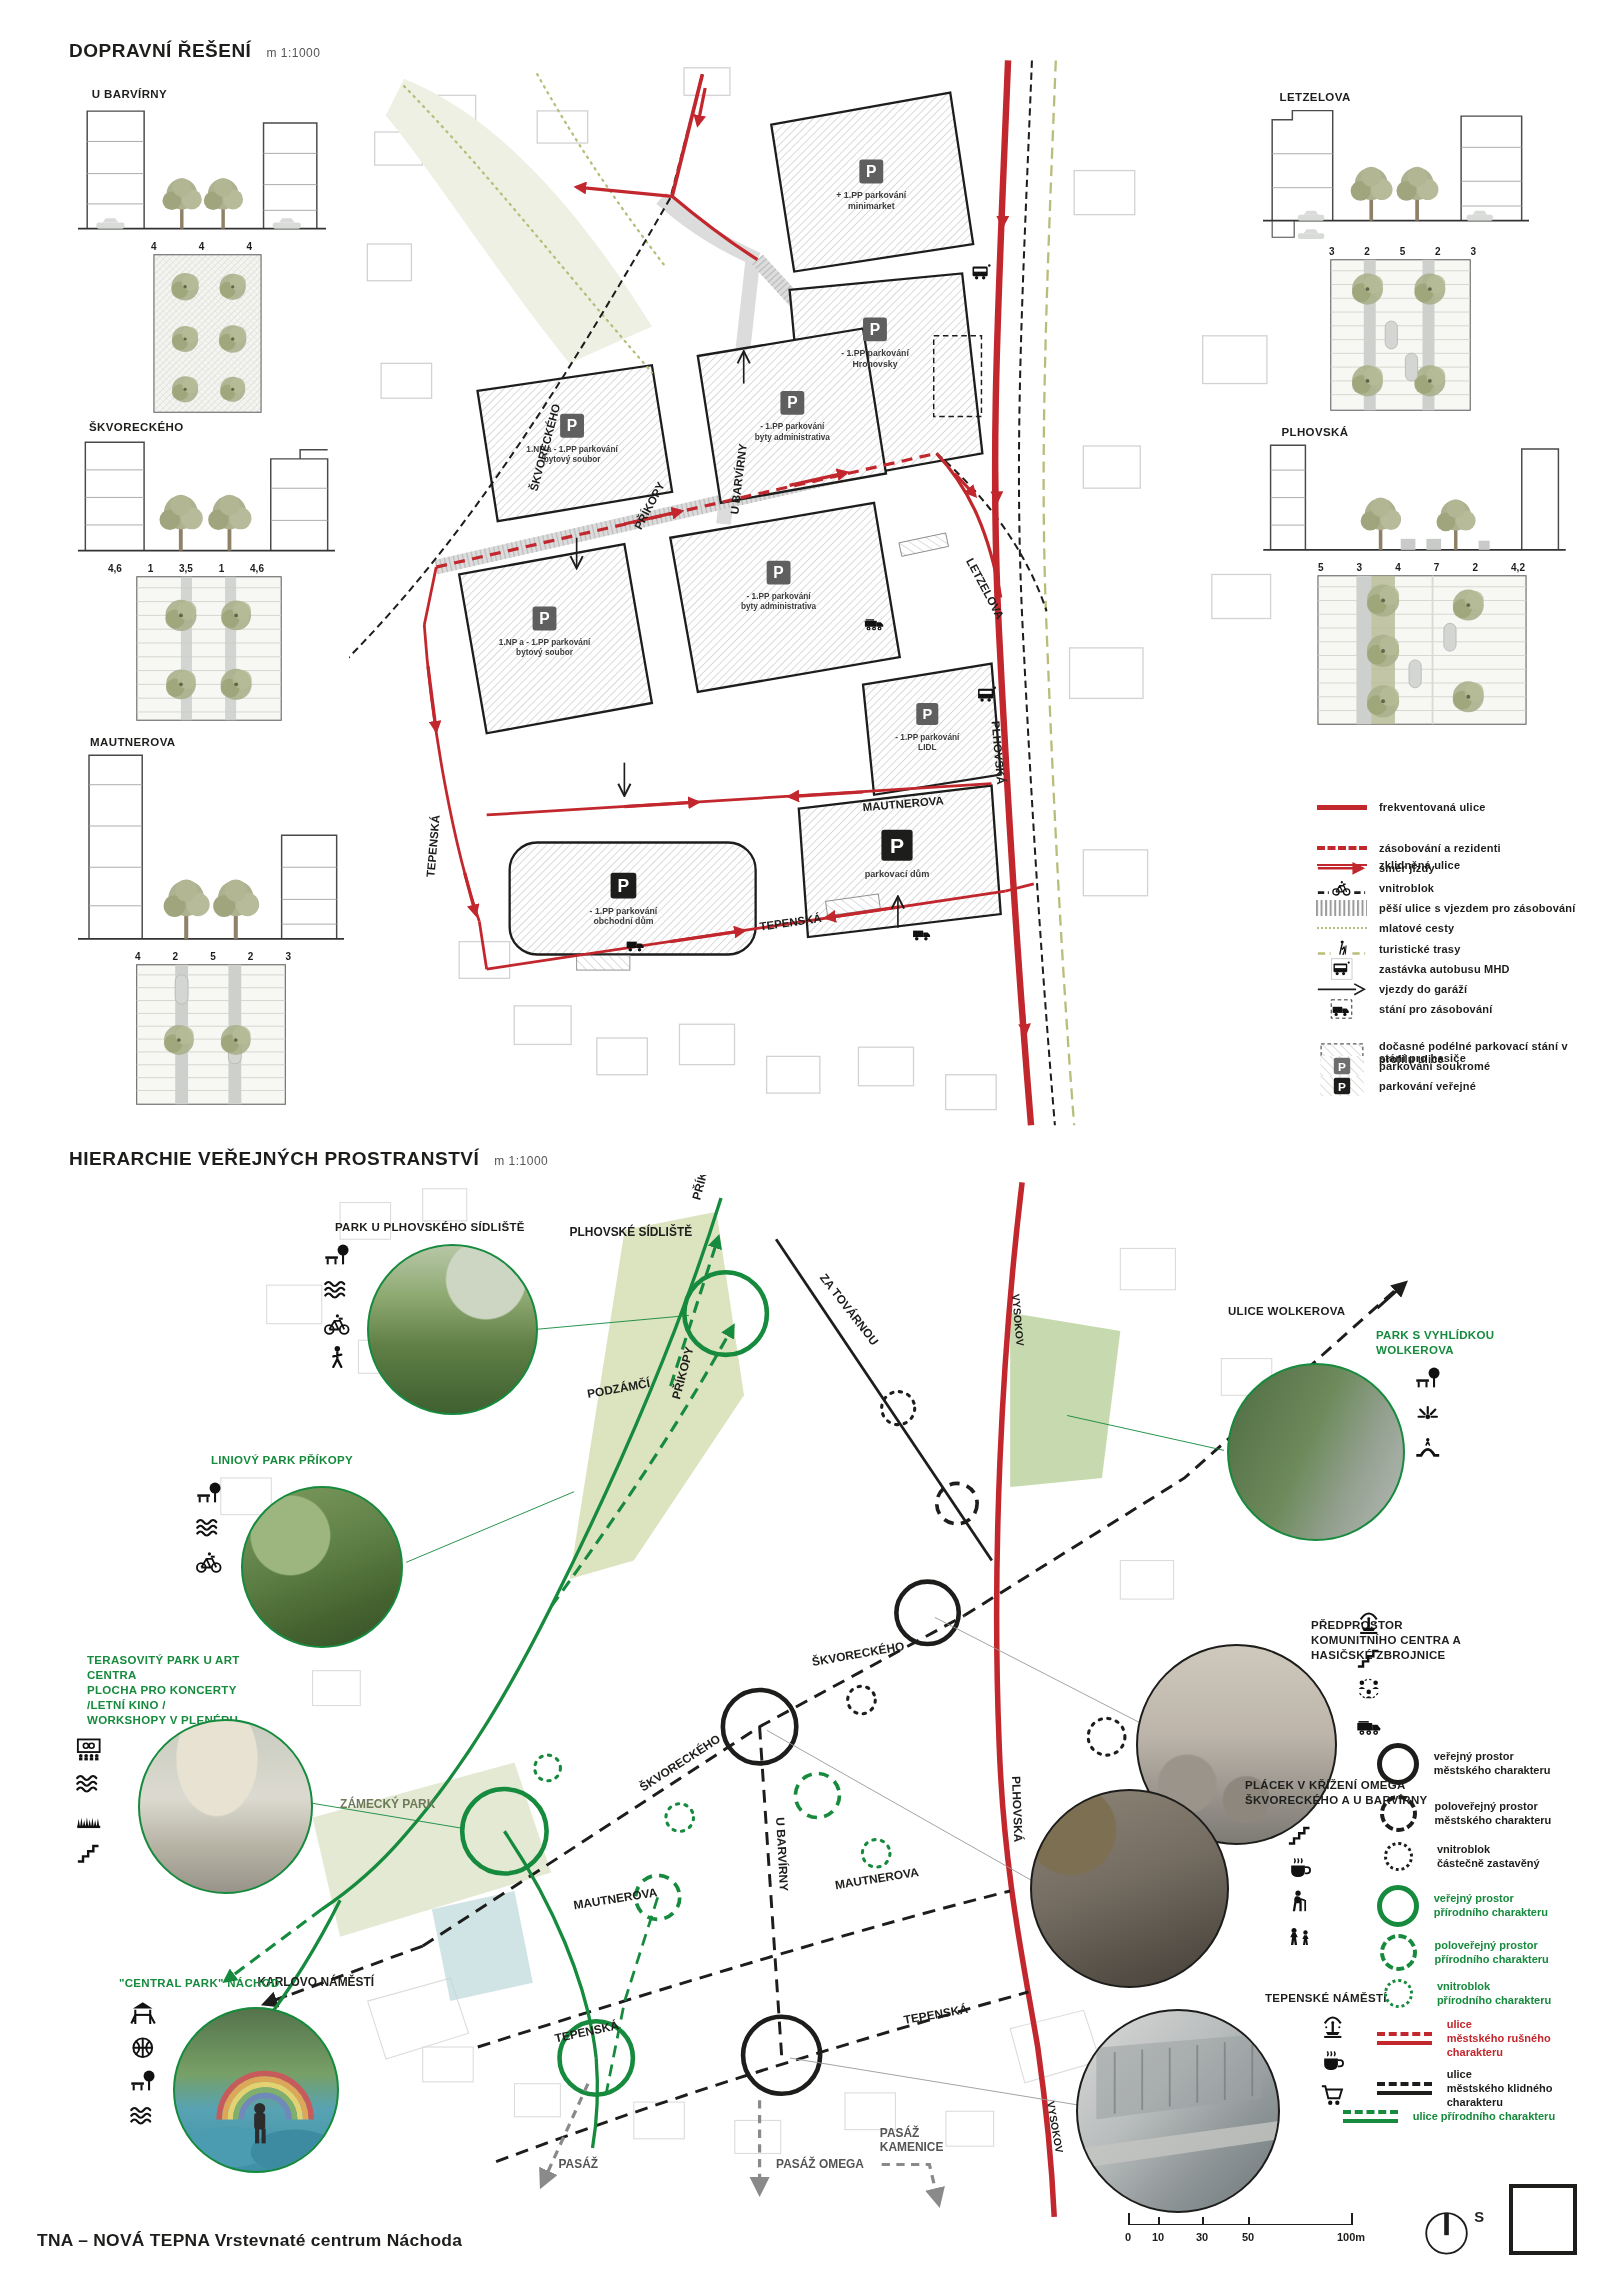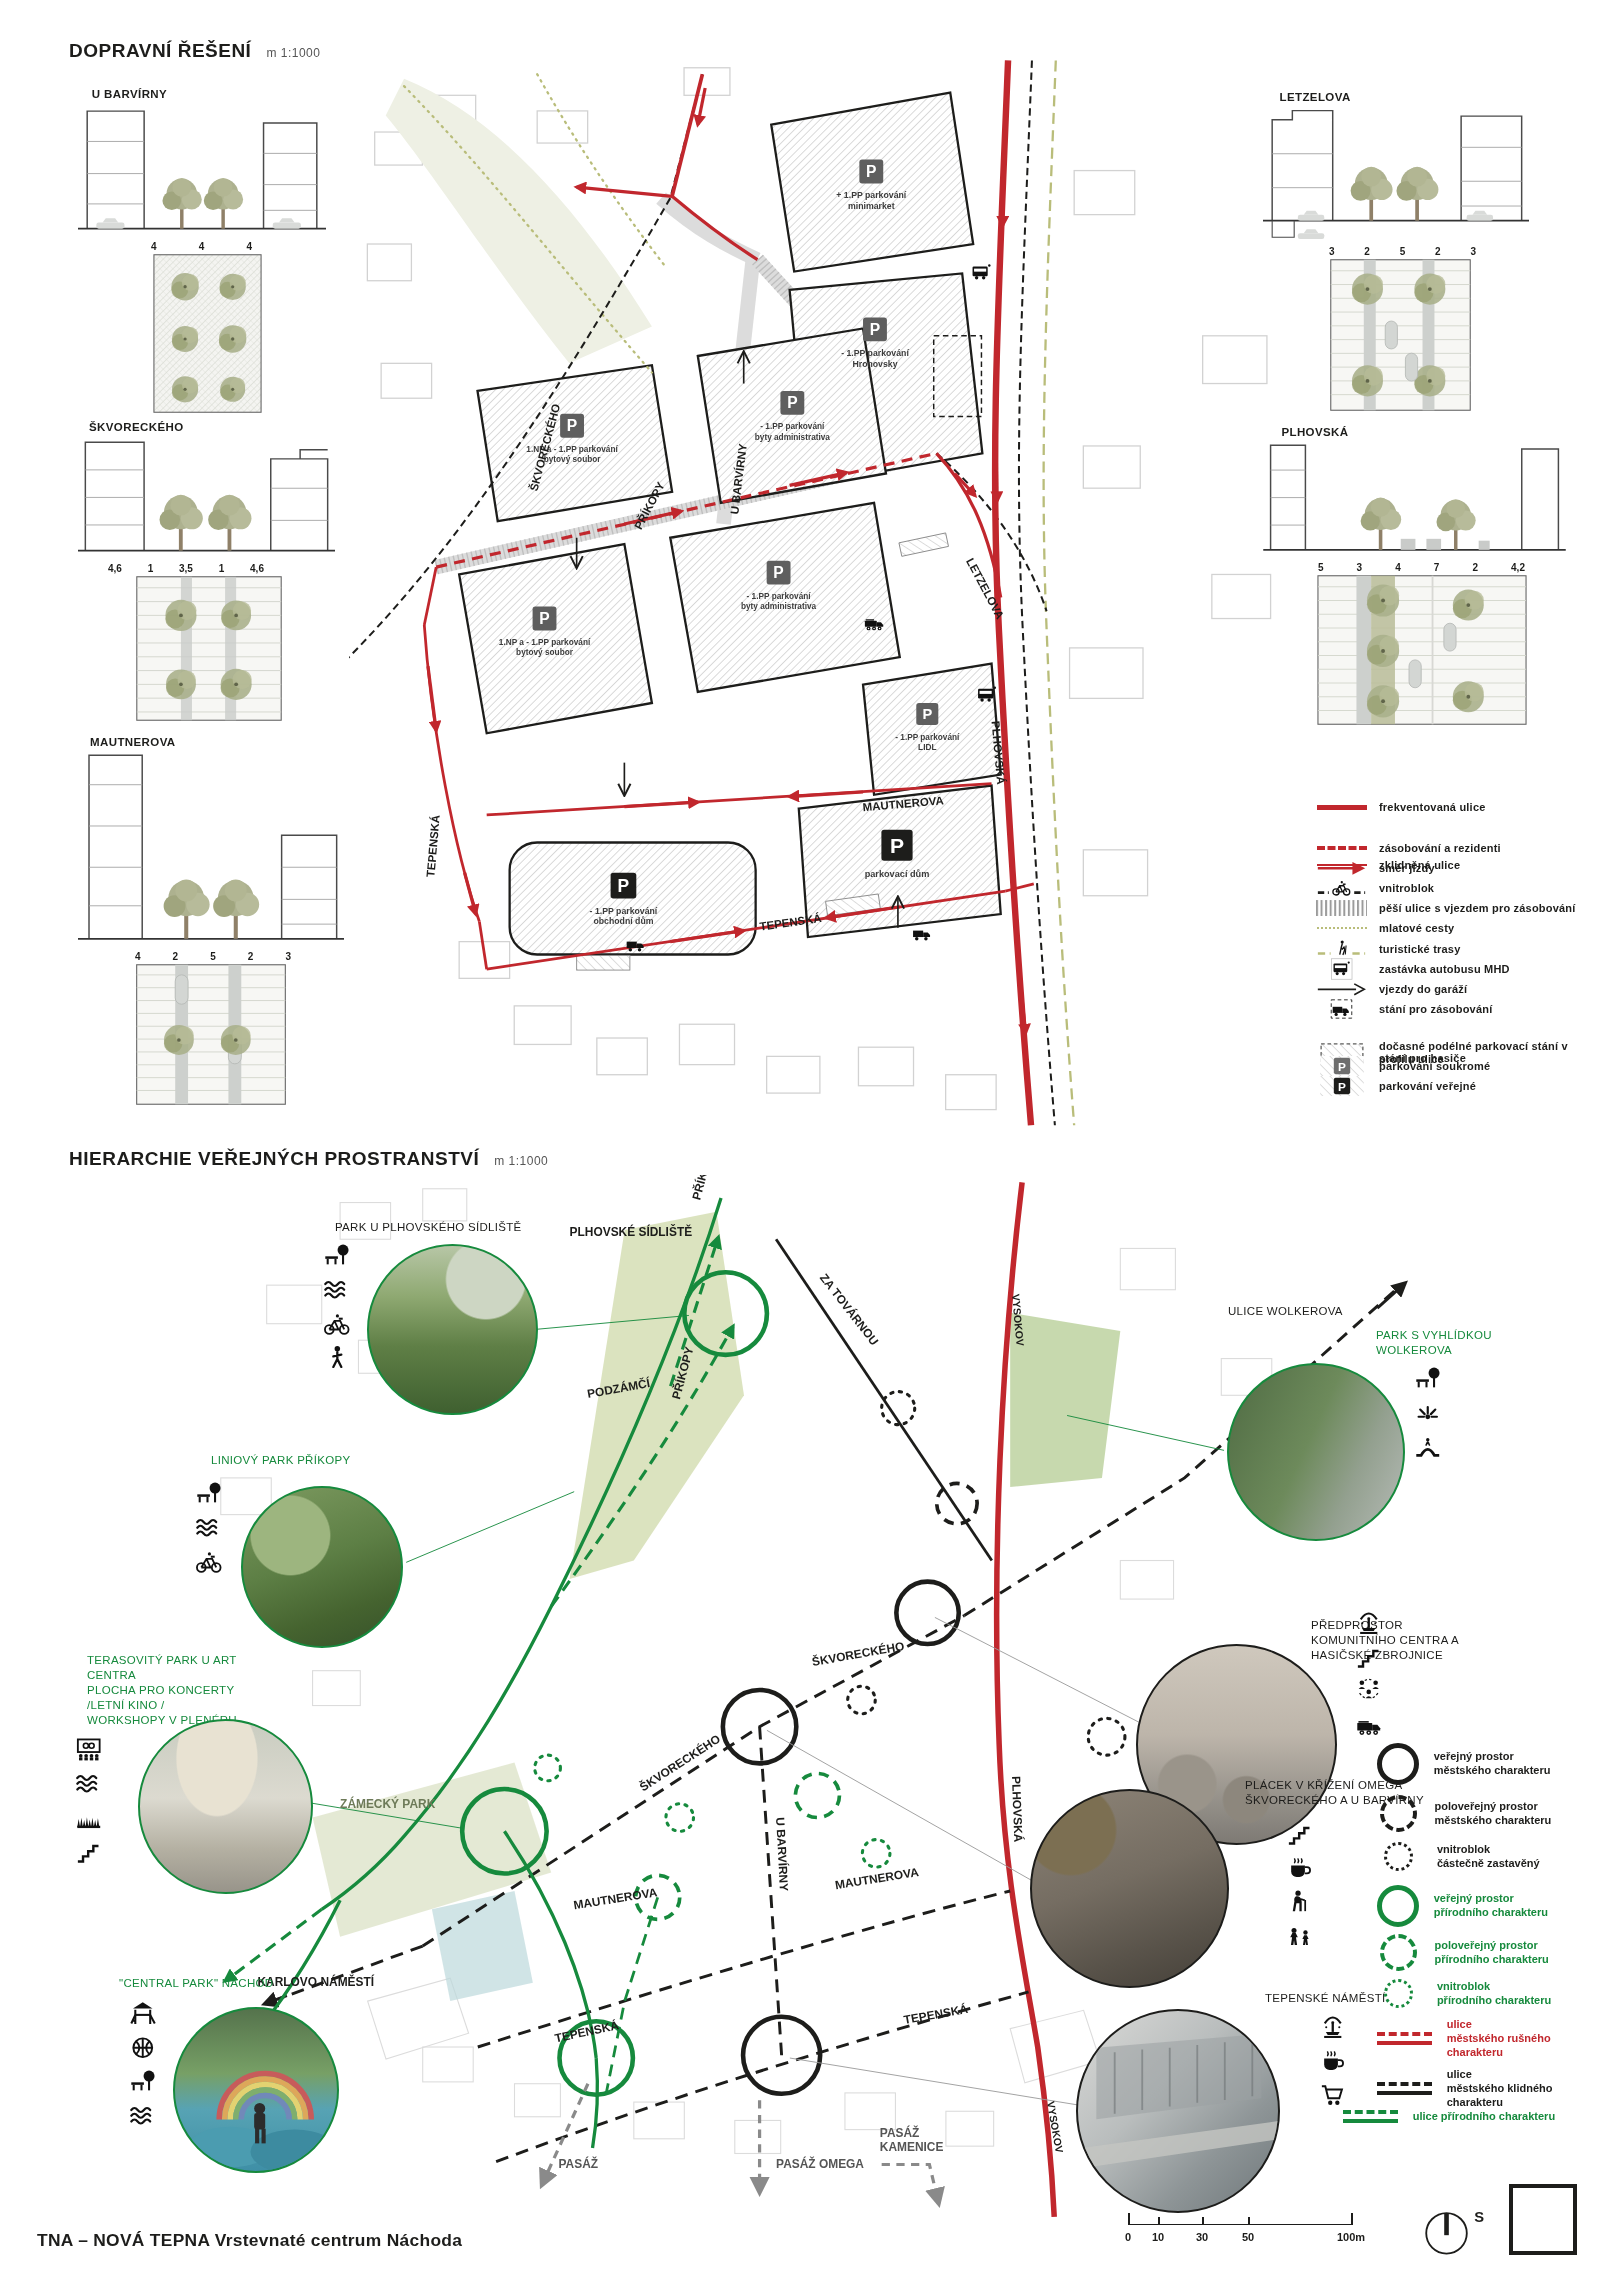--- a/index.html
+++ b/index.html
@@ -7,21 +7,21 @@
   .poster{position:relative;width:1607px;height:2296px;background:#fff;overflow:hidden;}
   .abs{position:absolute;}
   .sec-title{font-size:19px;font-weight:bold;letter-spacing:0.5px;white-space:nowrap;}
   .sec-title .scale{font-size:12px;font-weight:normal;color:#555;margin-left:9.2px;letter-spacing:0.5px;}
   .panel-label{font-size:11.5px;font-weight:bold;letter-spacing:0.4px;white-space:nowrap;}
   .dims{display:flex;justify-content:space-between;font-size:10px;font-weight:bold;}
   .lg-row{position:absolute;left:1315px;width:287px;display:flex;align-items:center;gap:11px;height:20px;}
   .lg-sw{width:53px;min-width:53px;height:20px;display:flex;align-items:center;justify-content:center;position:relative;}
   .lg-lb{font-size:11px;font-weight:bold;letter-spacing:0.2px;line-height:1.15;}
   .ln{height:0;width:50px;}
-  .callout-label{font-size:11.5px;font-weight:normal;letter-spacing:0.3px;line-height:1.3;}
+  .callout-label{font-size:11.5px;font-weight:bold;letter-spacing:0.3px;line-height:1.3;}
   .green-t{color:#168a3d;}
   .black-t{color:#1d1d1b;}
   .icon-stack{display:flex;flex-direction:column;gap:6.4px;align-items:center;}
   .icon-stack svg{width:27.5px;height:27.5px;}
   .photo{border-radius:50%;position:absolute;overflow:hidden;}
   .photo.gb{border:2.3px solid #168a3d;}
   .photo.bb{border:2.3px solid #1d1d1b;}
   .leg2-row{position:absolute;display:flex;align-items:center;gap:14.7px;}
   .leg2-circ{border-radius:50%;box-sizing:border-box;}
   .leg2-lb{font-size:11px;font-weight:bold;line-height:1.25;}

